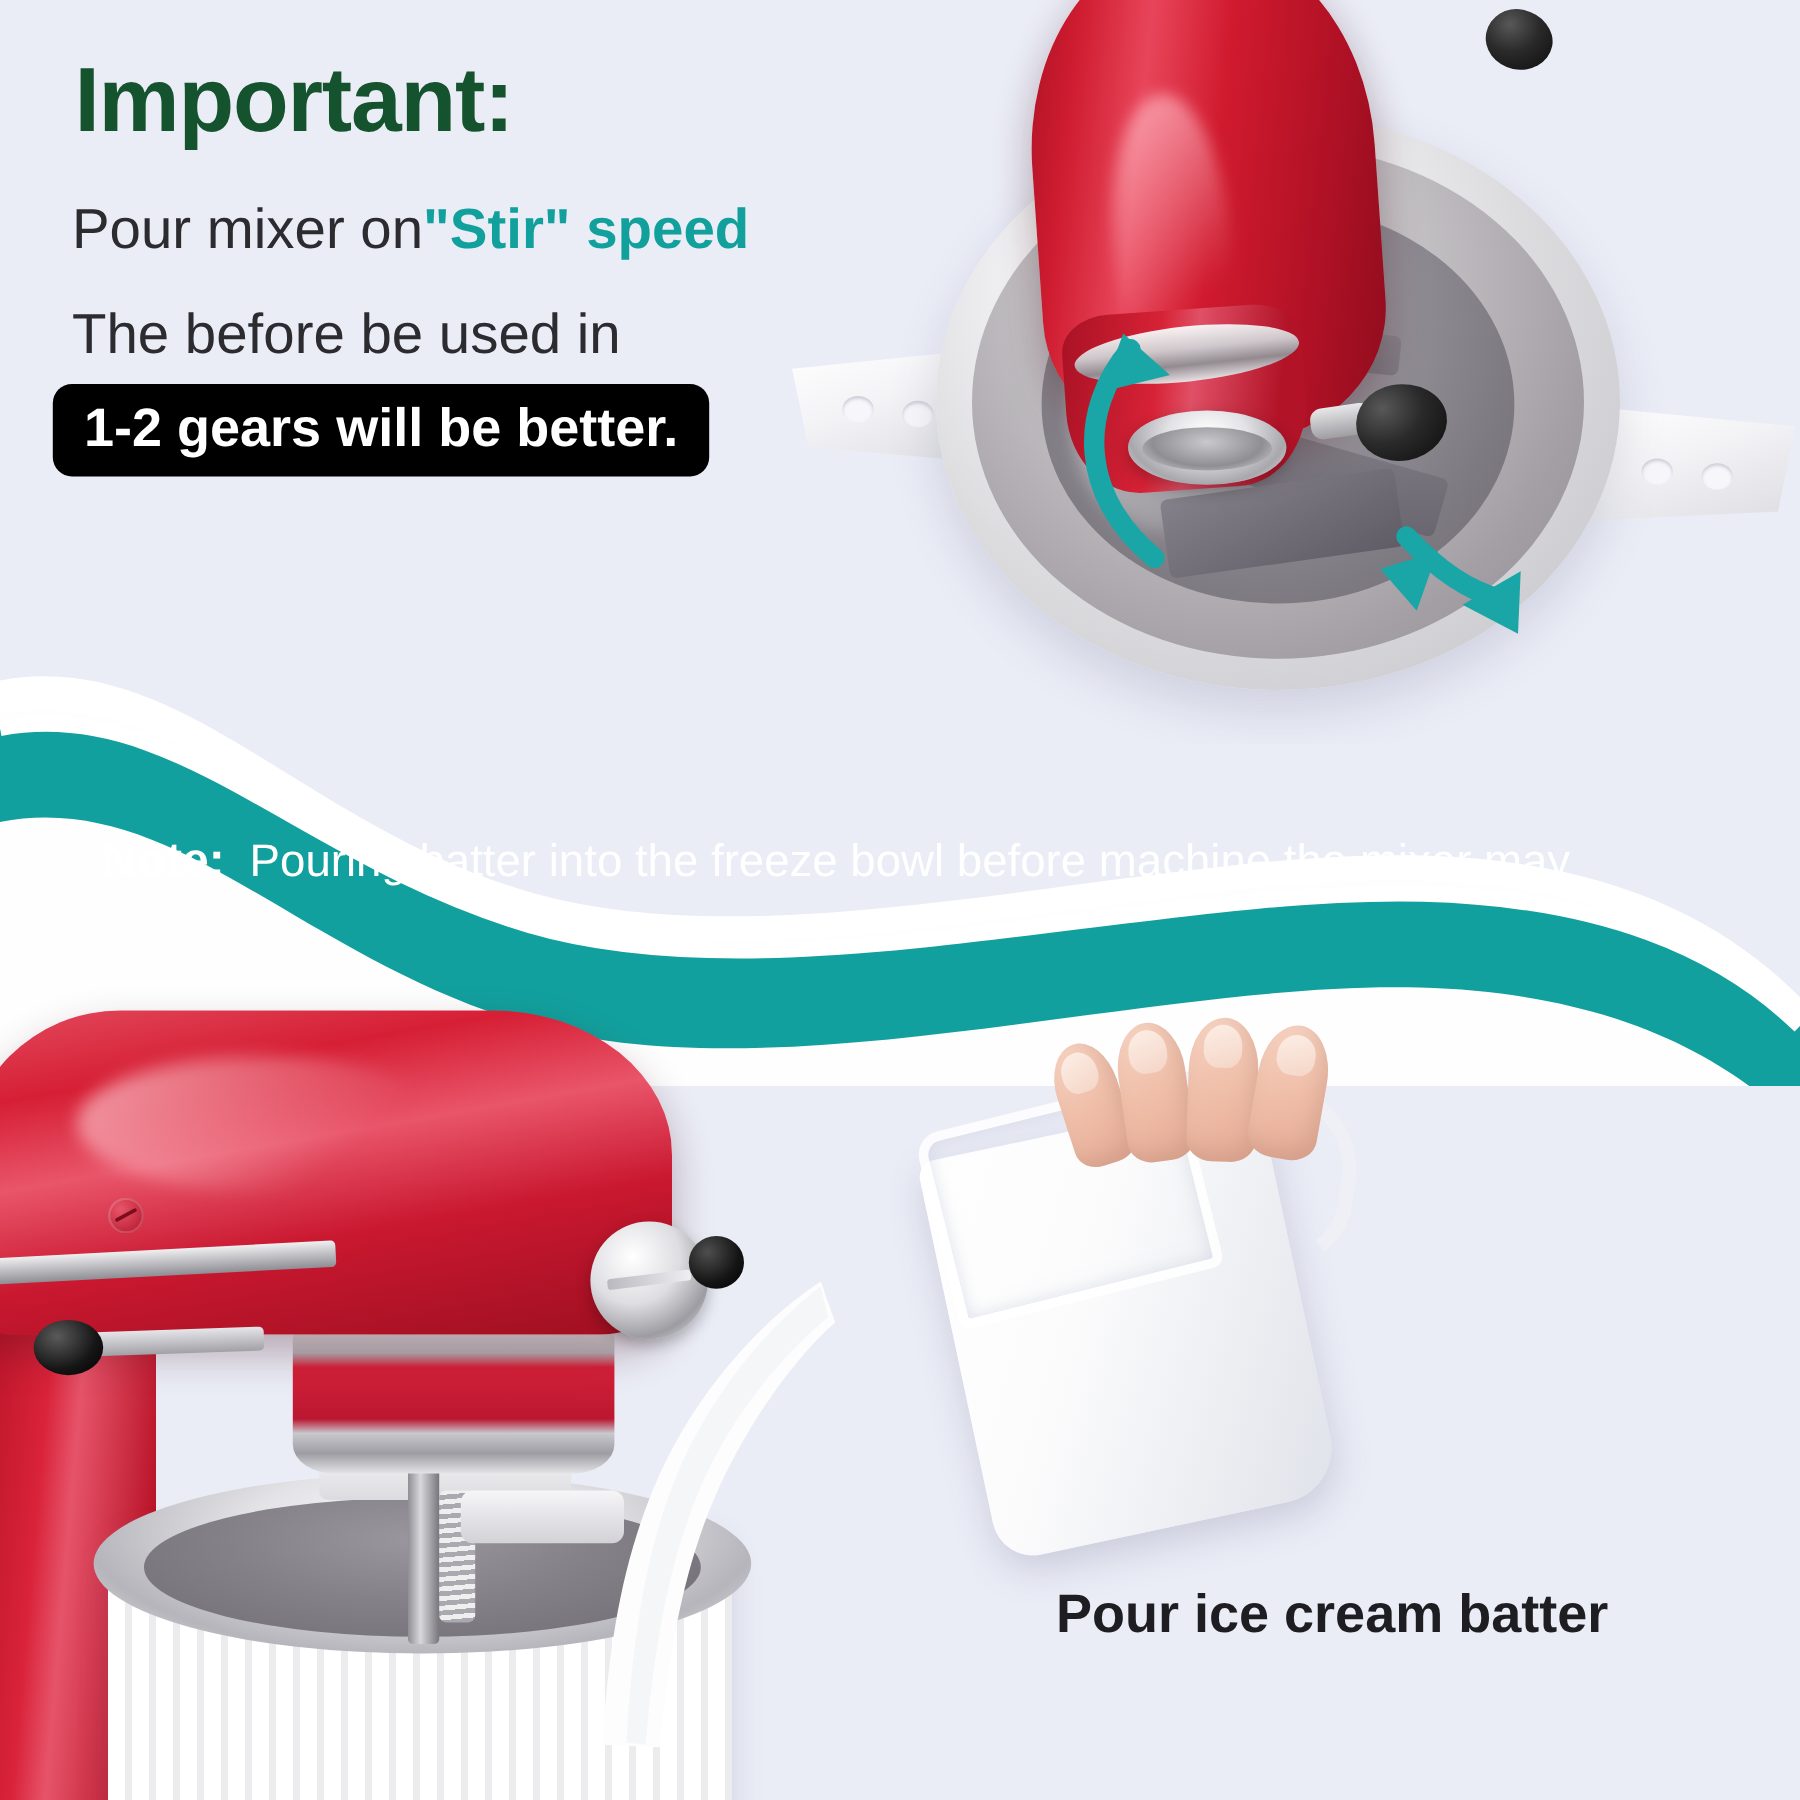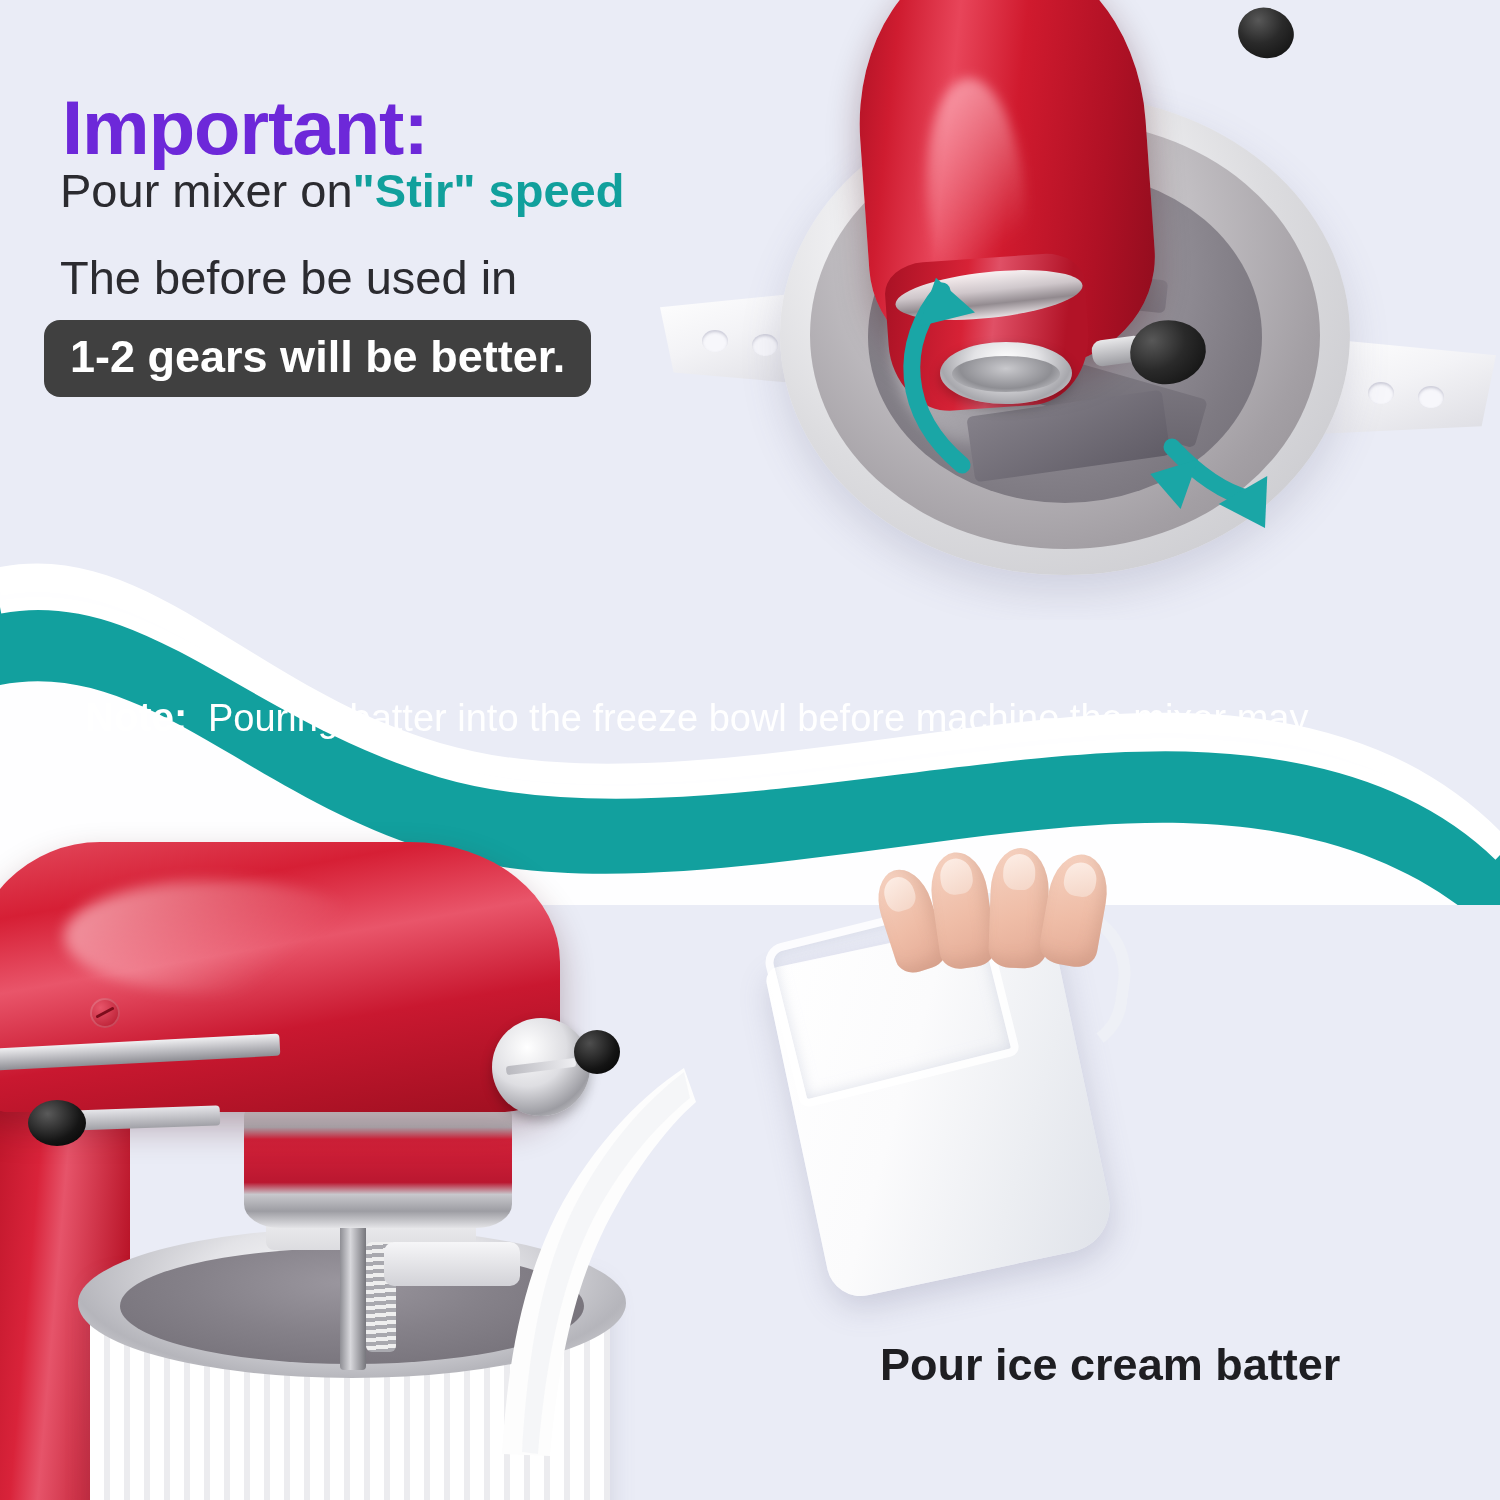--- a/index.html
+++ b/index.html
@@ -152,45 +152,44 @@
   }
 
   .rot-arrows { position: absolute; left: 140px; top: 105px; width: 570px; height: 480px; }
 
   
   .headline {
     position: absolute;
     left: 62px; top: 46px;
     font-size: 76px;
     font-weight: bold;
-    color: #6d28d9;
+    color: #14532d;
     letter-spacing: -1px;
     line-height: 1;
-    margin-top: 44px;
   }
   .line2 {
     position: absolute;
     left: 60px; top: 163px;
     font-size: 47px;
     color: #2b2b30;
     white-space: nowrap;
   }
   .line2 .accent { color: #11a09c; font-weight: bold; }
   .line3 {
     position: absolute;
     left: 60px; top: 250px;
     font-size: 47px;
     color: #2b2b30;
     white-space: nowrap;
   }
   .pill {
     position: absolute;
     left: 44px; top: 320px;
     padding: 11px 26px 14px 26px;
-    background: #404040;
+    background: #000000;
     border-radius: 16px;
     color: #ffffff;
     font-size: 45px;
     font-weight: bold;
     white-space: nowrap;
   }
 
   
   .banner { position: absolute; left: 0; top: 545px; width: 1296px; height: 360px; }
   .banner-text {
@@ -411,21 +410,20 @@
 
   
   .caption {
     position: absolute;
     left: 880px; top: 1318px;
     font-size: 45px;
     font-weight: bold;
     color: #1e1e22;
     line-height: 1.18;
     text-align: left;
-    margin-top: 20px;
   }
 </style>
 </head>
 <body>
 
 <div id="page">
 
   <div class="photo-top">
 
     <div class="mount-tab mount-left">

